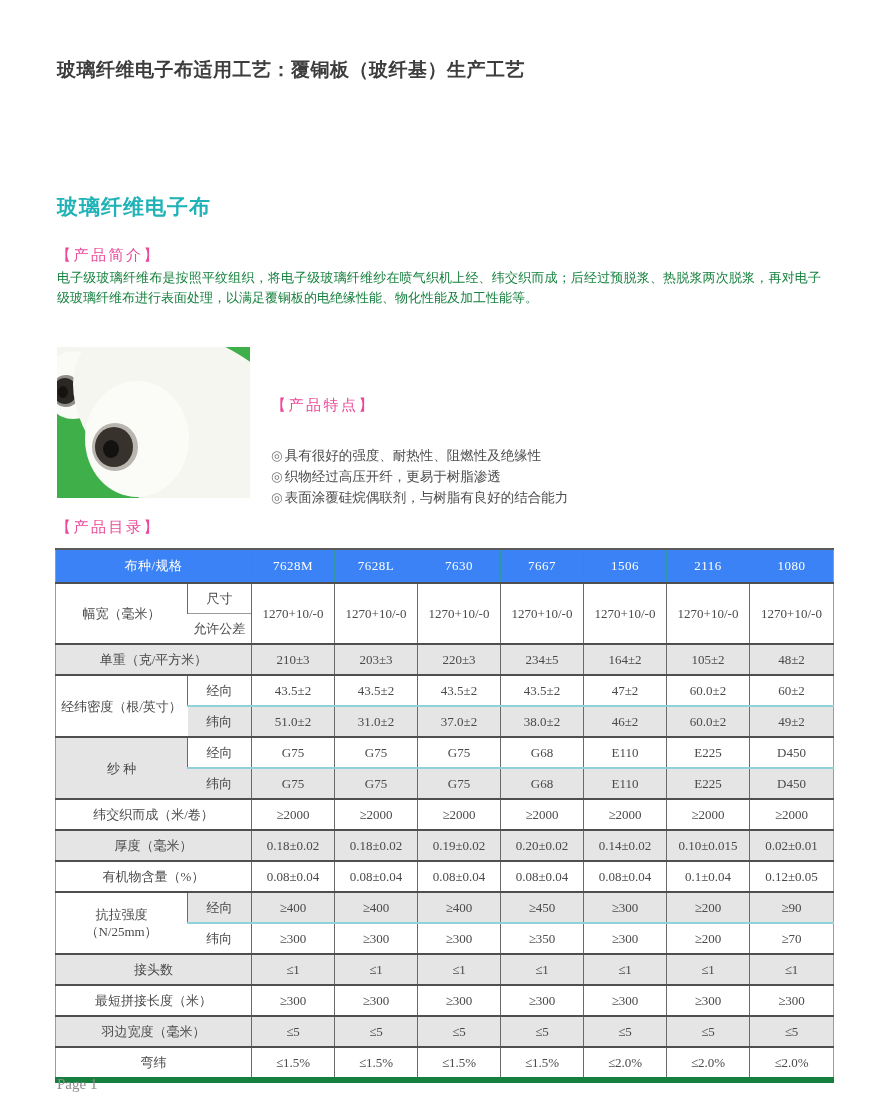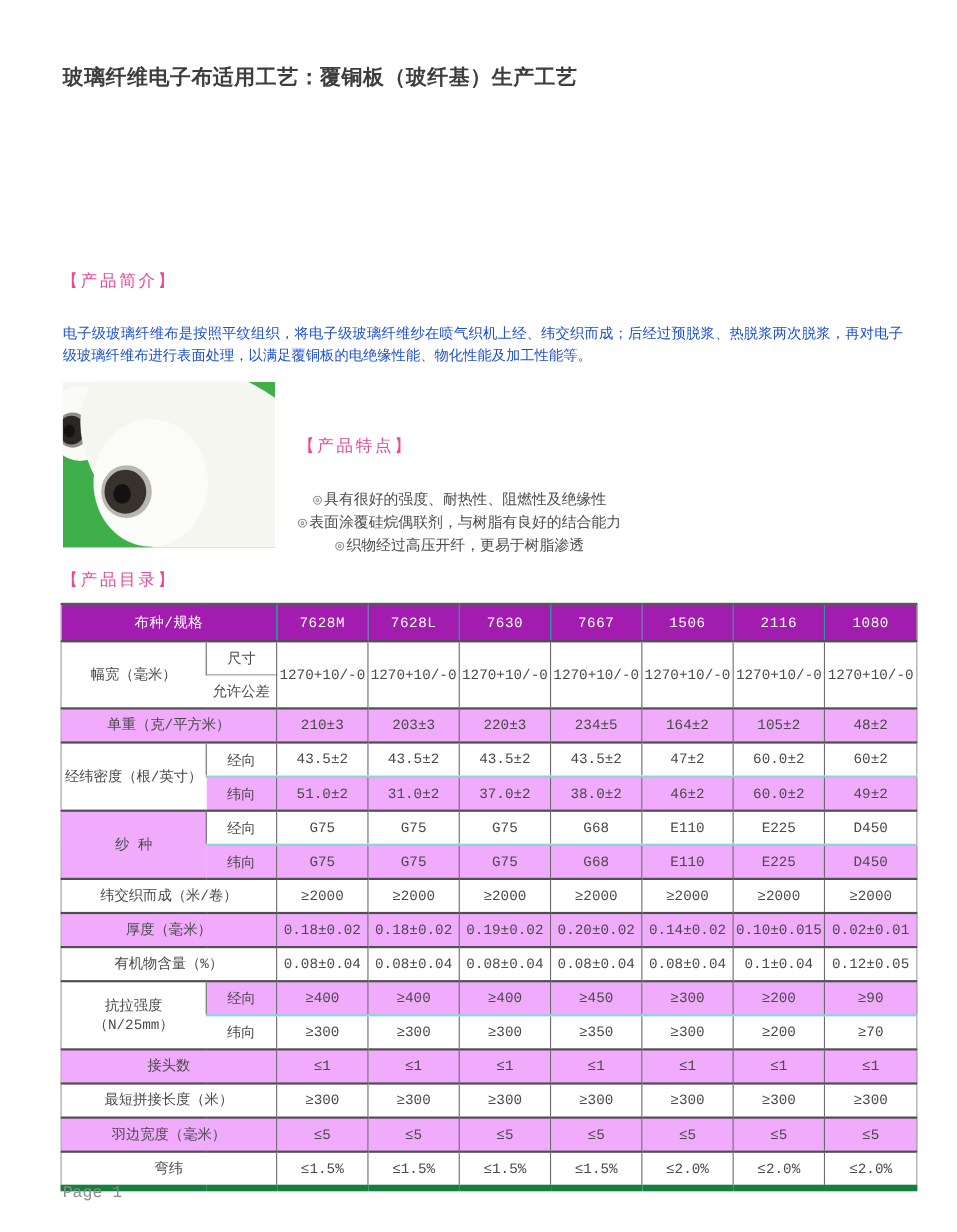--- a/index.html
+++ b/index.html
@@ -1,52 +1,53 @@
 <!DOCTYPE html>
 <html><head>
 <meta charset="utf-8">
 <style>
   html,body{margin:0;padding:0;background:#ffffff;}
   .page{position:relative;width:870px;height:1120px;background:#ffffff;overflow:hidden;
-        font-family:Liberation Mono, monospace;color:#4c4c4c;}
+        font-family:Liberation Serif, serif;color:#4c4c4c;}
   .doc-title{position:absolute;left:57px;top:57px;font-size:19px;font-weight:bold;color:#3d3d3d;letter-spacing:0.5px;}
   .section-title{position:absolute;left:57px;top:193px;font-size:21px;font-weight:bold;color:#1fb2b6;letter-spacing:1px;}
   .bracket-heading{font-size:15px;color:#ec4899;letter-spacing:2.5px;}
   .h-intro{position:absolute;left:56px;top:246px;}
-  .intro-body{position:absolute;left:57px;top:294px;width:764px;font-size:13px;line-height:19.5px;color:#1d4ed8;text-align:justify;}
+  .intro-body{position:absolute;left:57px;top:268px;width:764px;font-size:13px;line-height:19.5px;color:#15803d;text-align:justify;}
   .photo{position:absolute;left:57px;top:347px;width:193px;height:151px;overflow:hidden;}
   .features{position:absolute;left:271px;top:396px;}
-  .features ul{list-style:none;margin:30px 0 0 0;padding:0;text-align:center;}
+  .features ul{list-style:none;margin:30px 0 0 0;padding:0;}
   .features li{font-size:13.5px;line-height:21px;color:#4c4c4c;}
   .features .bullet{color:#7a7a7a;margin-right:2px;}
   .h-catalog{position:absolute;left:56px;top:518px;}
   .tbl-wrap{position:absolute;left:55px;top:548px;}
   table{border-collapse:collapse;table-layout:fixed;width:778px;font-size:13px;color:#4a4a4a;
         border-left:1px solid #9c9c9c;border-right:1px solid #9c9c9c;}
-  thead th{background:#a21caf;color:#ffffff;font-weight:normal;height:30px;font-size:13px;
+  thead th{background:#3b82f6;color:#ffffff;font-weight:normal;height:30px;font-size:13px;
            border-left:1px solid #2d96a1;border-top:2px solid #5a5a5a;border-bottom:1px solid #5a5a5a;letter-spacing:0.5px;}
   thead th:first-child{border-left:none;}
   td{height:29px;text-align:center;vertical-align:middle;padding:0 2px;border-left:1px solid #6a6a6a;background:#ffffff;}
   td:first-child{border-left:none;}
   td.lbl{white-space:pre-line;line-height:17px;}
-  .sh-b{background:#f0abfc;}
+  .sh-b{background:#e5e5e5;}
   .sh-w{background:#ffffff;}
   tr.sep-dark>td{border-top:2px solid #4f4f4f;}
   tr.sep-teal>td{border-top:2px solid #8fd2da;margin-left:14px;}
   tr.sep-gray>td{border-top:1px solid #9a9a9a;}
   tbody tr:last-child>td{border-bottom:6px solid #15803d;}
   .footer{position:absolute;left:57px;top:1076px;font-size:15px;color:#8c8c8c;}
 </style>
 </head>
 <body>
 
 <div class="page">
 
   <div class="doc-title">玻璃纤维电子布适用工艺：覆铜板（玻纤基）生产工艺</div>
 
+  <div class="section-title">玻璃纤维电子布</div>
 
   <div class="bracket-heading h-intro">【产品简介】</div>
   <div class="intro-body">电子级玻璃纤维布是按照平纹组织，将电子级玻璃纤维纱在喷气织机上经、纬交织而成；后经过预脱浆、热脱浆两次脱浆，再对电子级玻璃纤维布进行表面处理，以满足覆铜板的电绝缘性能、物化性能及加工性能等。</div>
 
   <div class="photo">
     <svg width="193" height="151" viewBox="0 0 193 151">
       <rect x="0" y="0" width="193" height="151" fill="#3faf4a"></rect>
 
       <g transform="rotate(38 40 20)">
         <ellipse cx="55" cy="8" rx="105" ry="52" fill="#f5f5f0"></ellipse>
@@ -63,22 +64,22 @@
       <ellipse cx="58" cy="100" rx="23" ry="24" fill="#b9b6b0"></ellipse>
       <ellipse cx="57" cy="100" rx="19" ry="20" fill="#37322c"></ellipse>
       <ellipse cx="54" cy="102" rx="8" ry="9" fill="#141210"></ellipse>
     </svg>
   </div>
 
   <div class="features">
     <div class="bracket-heading">【产品特点】</div>
     <ul>
       <li><span class="bullet">◎</span><span>具有很好的强度、耐热性、阻燃性及绝缘性</span></li>
+      <li><span class="bullet">◎</span><span>织物经过高压开纤，更易于树脂渗透</span></li>
       <li><span class="bullet">◎</span><span>表面涂覆硅烷偶联剂，与树脂有良好的结合能力</span></li>
-      <li><span class="bullet">◎</span><span>织物经过高压开纤，更易于树脂渗透</span></li>
     </ul>
   </div>
 
   <div class="bracket-heading h-catalog">【产品目录】</div>
 
   <div class="tbl-wrap">
     <table>
       <colgroup>
         <col style="width:132px">
           <col style="width:64px">

